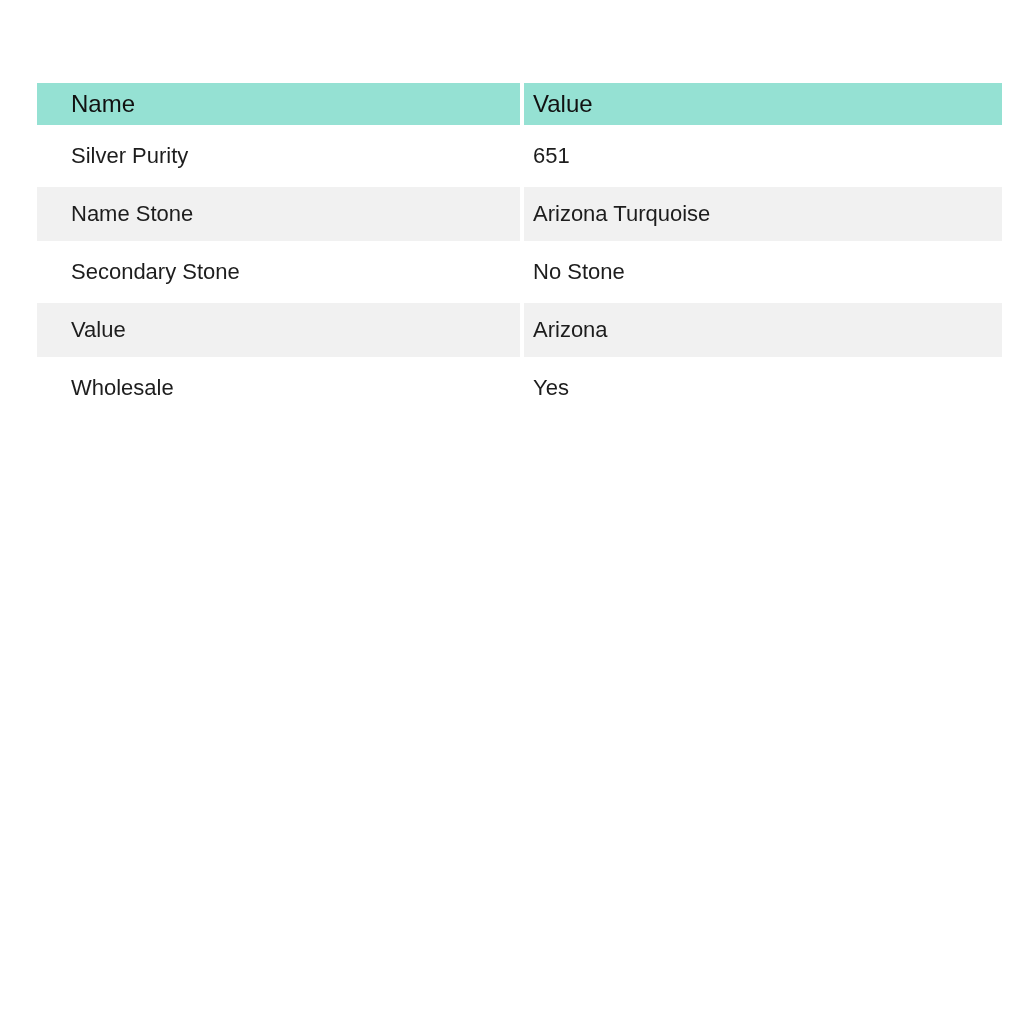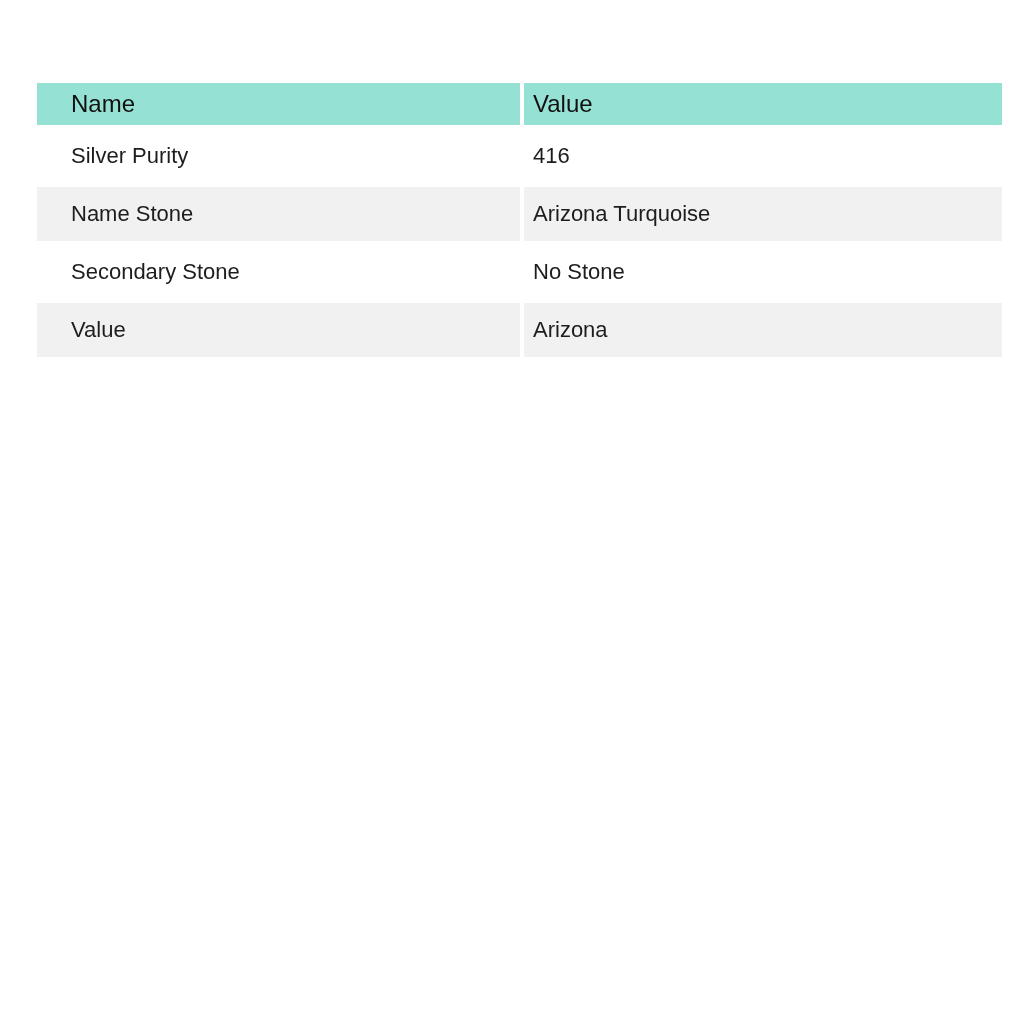--- a/index.html
+++ b/index.html
@@ -53,28 +53,32 @@
 <table class="attr-table">
   <thead>
     <tr>
       <th class="col-name">Name</th>
       <th class="col-value">Value</th>
     </tr>
   </thead>
   <tbody>
     <tr>
       <td class="col-name">Silver Purity</td>
-      <td class="col-value">416</td>
+      <td class="col-value">651</td>
     </tr>
     <tr>
       <td class="col-name">Name Stone</td>
       <td class="col-value">Arizona Turquoise</td>
     </tr>
     <tr>
       <td class="col-name">Secondary Stone</td>
       <td class="col-value">No Stone</td>
     </tr>
     <tr>
       <td class="col-name">Value</td>
       <td class="col-value">Arizona</td>
     </tr>
+    <tr>
+      <td class="col-name">Wholesale</td>
+      <td class="col-value">Yes</td>
+    </tr>
   </tbody>
 </table>
 
 </body></html>

